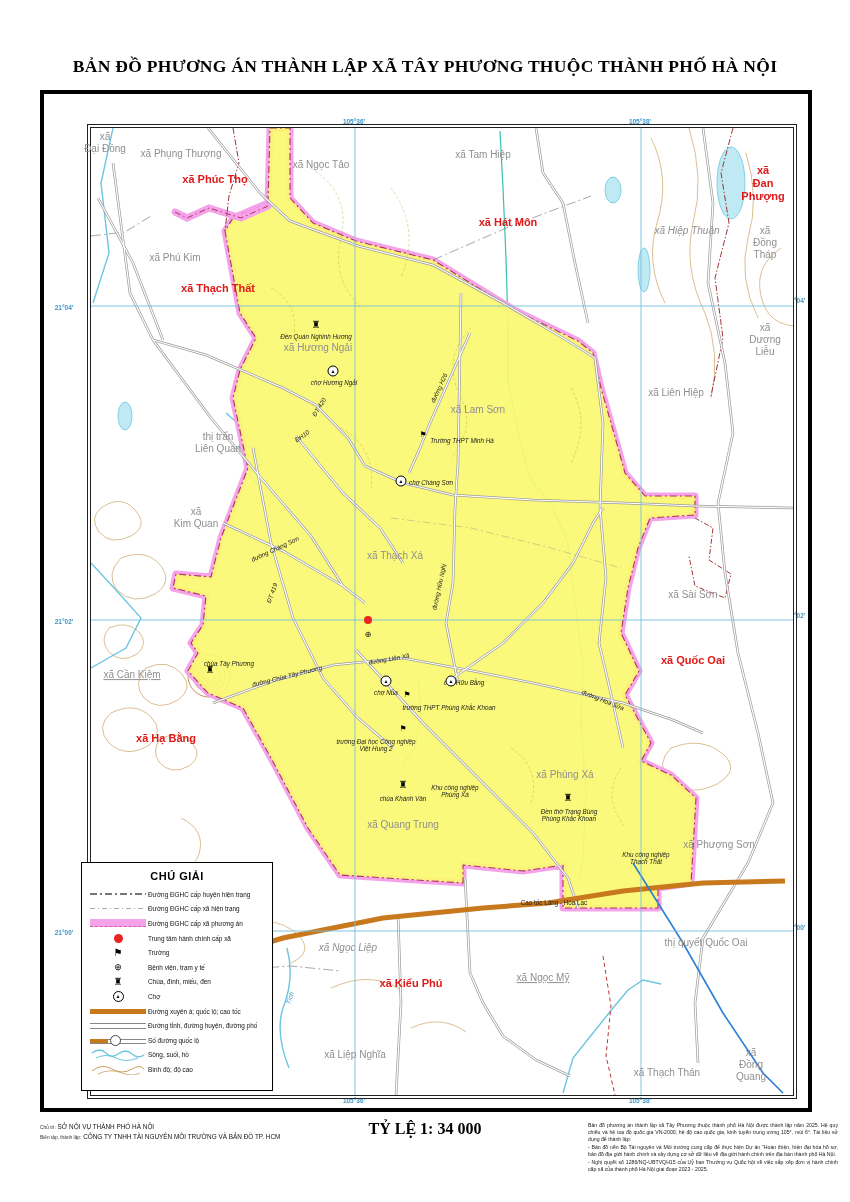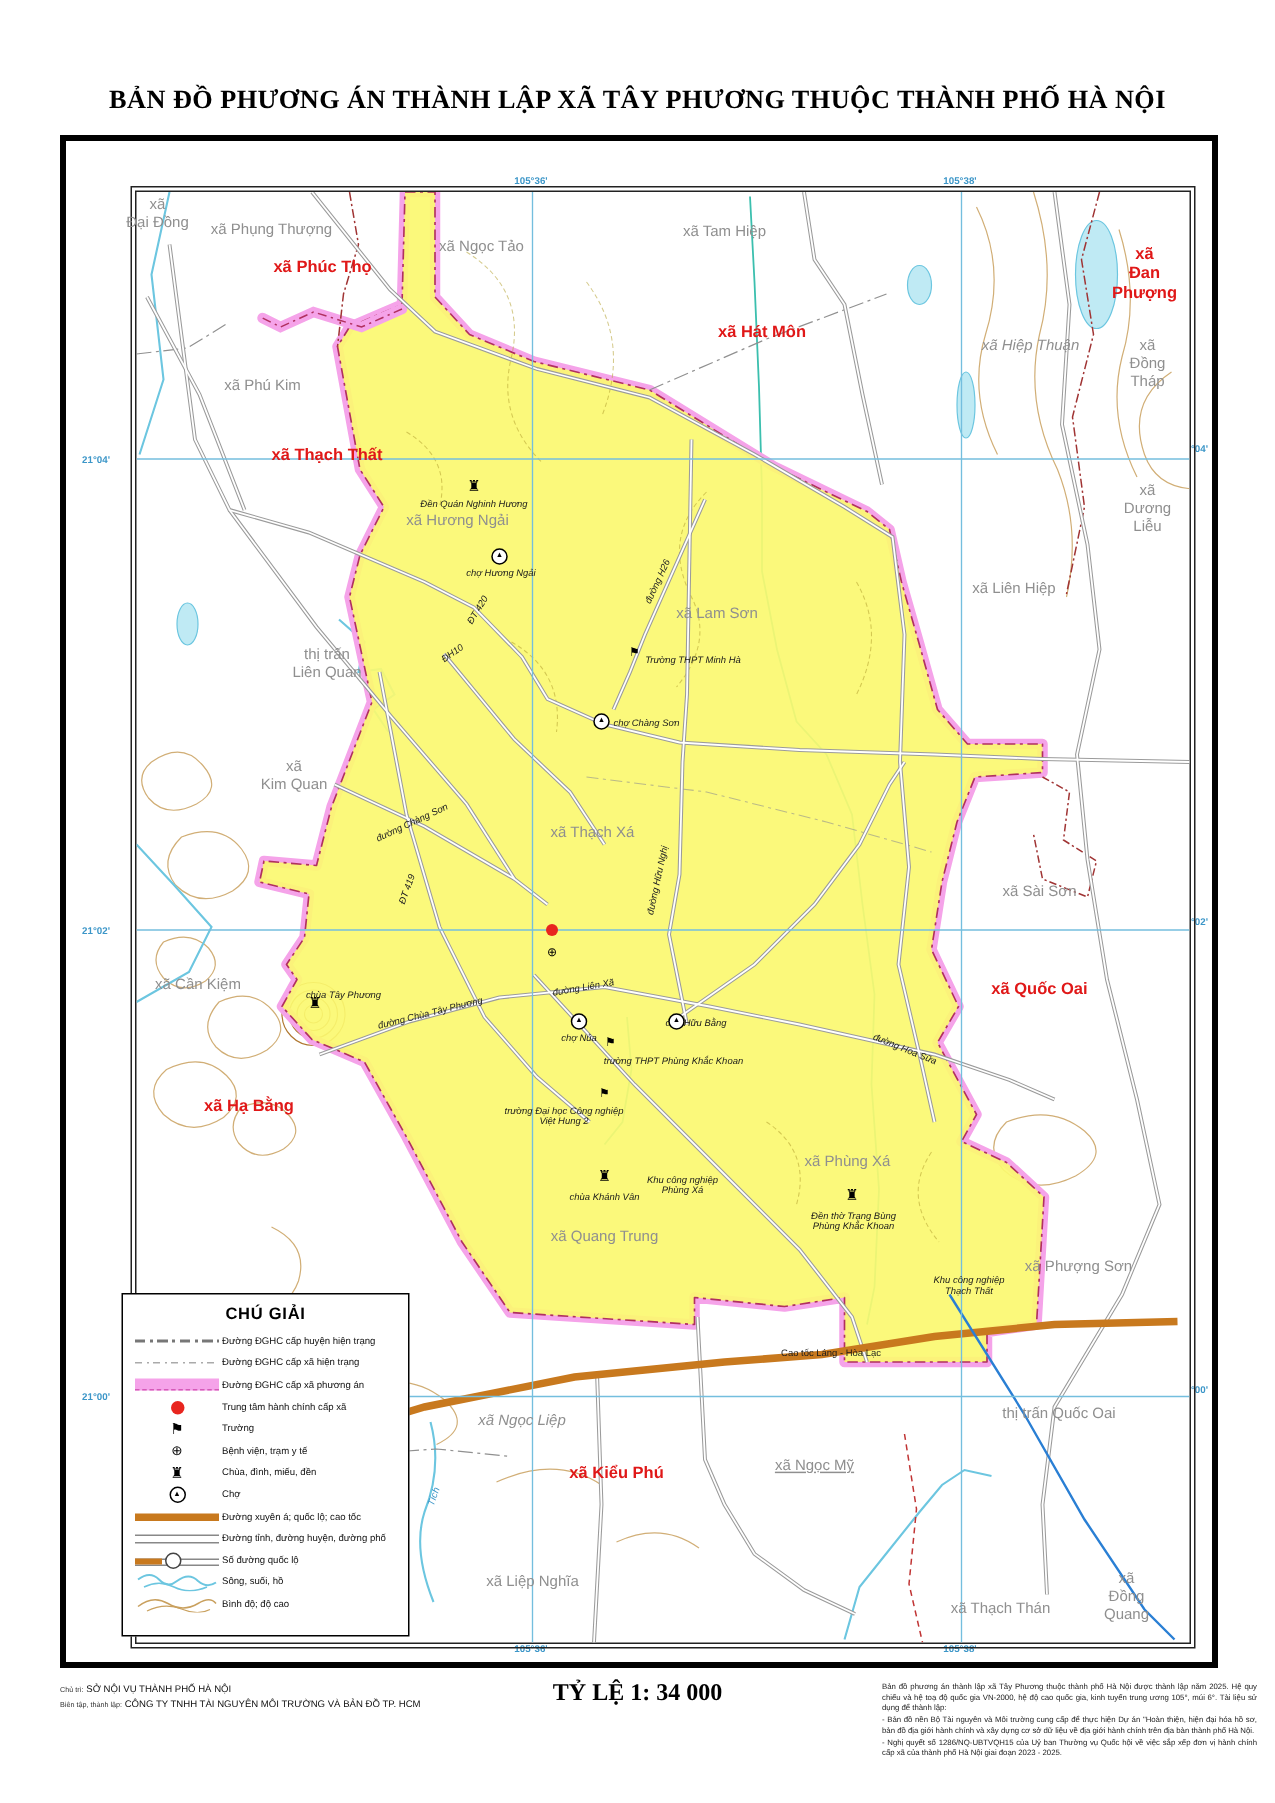--- a/index.html
+++ b/index.html
@@ -206,21 +206,21 @@
       <g stroke="#74bede" stroke-width="0.9">
         <line x1="264" y1="0" x2="264" y2="967"></line>
         <line x1="550" y1="0" x2="550" y2="967"></line>
         <line x1="0" y1="178" x2="702" y2="178"></line>
         <line x1="0" y1="492" x2="702" y2="492"></line>
         <line x1="0" y1="803" x2="702" y2="803"></line>
       </g>
     </svg>
     <div id="labelLayer">
         <span class="ml red" style="left: 124px; top: 51px;">xã Phúc Thọ</span>
-        <span class="ml red" style="left: 127px; top: 176px;">xã Thạch Thất</span>
+        <span class="ml red" style="left: 127px; top: 160px;">xã Thạch Thất</span>
         <span class="ml red" style="left: 417px; top: 94px;">xã Hát Môn</span>
         <span class="ml red" style="left: 672px; top: 55px;">xã
 Đan
 Phượng</span>
         <span class="ml red" style="left: 602px; top: 532px;">xã Quốc Oai</span>
         <span class="ml red" style="left: 75px; top: 590px; margin-top: 20px;">xã Hạ Bằng</span>
         <span class="ml red" style="left: 284px; top: 855px; margin-left: 36px;">xã Kiểu Phú</span>
         <span class="ml comm" style="left: 14px; top: 15px;">xã
 Đại Đồng</span>
         <span class="ml comm" style="left: 90px; top: 26px;">xã Phụng Thượng</span>
@@ -229,32 +229,32 @@
         <span class="ml comm" style="left: 392px; top: 27px;">xã Tam Hiệp</span>
         <span class="ml comm" style="left: 596px; top: 103px; font-style: italic;">xã Hiệp Thuận</span>
         <span class="ml comm" style="left: 674px; top: 115px;">xã
 Đồng
 Tháp</span>
         <span class="ml comm" style="left: 674px; top: 212px;">xã
 Dương
 Liễu</span>
         <span class="ml comm" style="left: 585px; top: 265px;">xã Liên Hiệp</span>
         <span class="ml comm" style="left: 602px; top: 467px;">xã Sài Sơn</span>
-        <span class="ml comm" style="left: 214px; top: 220px;">xã Hương Ngải</span>
+        <span class="ml comm" style="left: 227px; top: 220px;">xã Hương Ngải</span>
         <span class="ml comm" style="left: 387px; top: 282px;">xã Lam Sơn</span>
         <span class="ml comm" style="left: 127px; top: 315px;">thị trấn
 Liên Quan</span>
         <span class="ml comm" style="left: 105px; top: 390px;">xã
 Kim Quan</span>
-        <span class="ml comm" style="left: 41px; top: 529px;">xã Cần Kiệm</span>
+        <span class="ml comm" style="left: 41px; top: 547px; text-decoration: underline;">xã Cần Kiệm</span>
         <span class="ml comm" style="left: 304px; top: 428px;">xã Thạch Xá</span>
         <span class="ml comm" style="left: 474px; top: 647px;">xã Phùng Xá</span>
         <span class="ml comm" style="left: 312px; top: 697px;">xã Quang Trung</span>
         <span class="ml comm" style="left: 628px; top: 717px;">xã Phượng Sơn</span>
-        <span class="ml comm" style="left: 615px; top: 815px;">thị trấn Quốc Oai</span>
+        <span class="ml comm" style="left: 615px; top: 815px;">thị quyết Quốc Oai</span>
         <span class="ml comm" style="left: 257px; top: 820px; font-style: italic;">xã Ngọc Liệp</span>
         <span class="ml comm" style="left: 452px; top: 850px; text-decoration: underline;">xã Ngọc Mỹ</span>
         <span class="ml comm" style="left: 252px; top: 927px; margin-left: 12px;">xã Liệp Nghĩa</span>
         <span class="ml comm" style="left: 576px; top: 945px;">xã Thạch Thán</span>
         <span class="ml comm" style="left: 660px; top: 937px;">xã
 Đồng Quang</span>
         <span class="ml poi-i" style="left: 225px; top: 209px;">Đền Quán Nghinh Hương</span>
         <span class="ml poi-i" style="left: 243px; top: 255px;">chợ Hương Ngải</span>
         <span class="ml poi-i" style="left: 371px; top: 313px;">Trường THPT Minh Hà</span>
         <span class="ml poi-i" style="left: 340px; top: 355px;">chợ Chàng Sơn</span>

